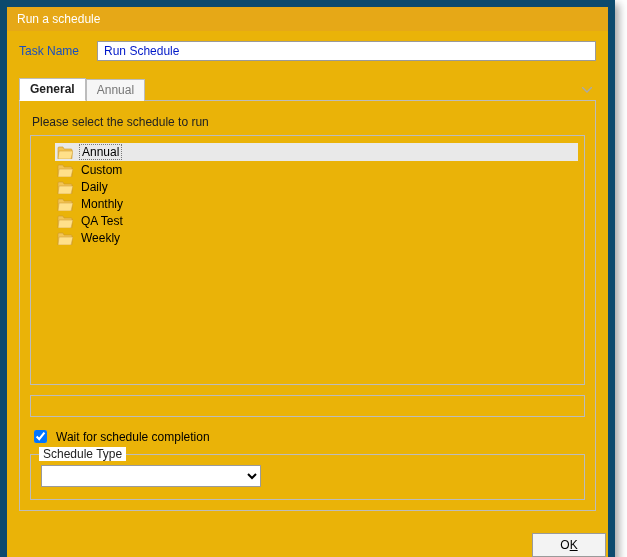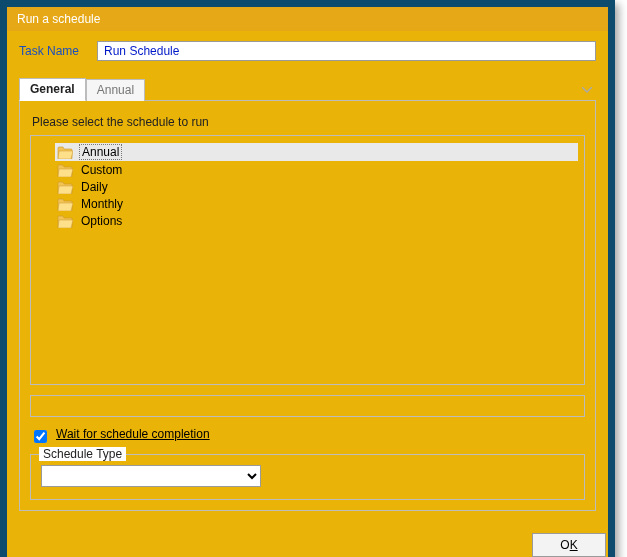--- a/index.html
+++ b/index.html
@@ -16,21 +16,21 @@
 .tabs-row .chev { margin-left: auto; color: #aaa; padding: 4px; cursor: pointer; }
 .panel { border: 1px solid #bcbcbc; border-top: none; padding: 10px; }
 .instruction { color: #222; margin: 4px 0 6px 2px; }
 .tree-box { border: 1px solid #bcbcbc; height: 250px; padding: 6px 6px; overflow: auto; }
 .tree-item { display: flex; align-items: center; gap: 6px; padding: 1px 2px; margin: 1px 0 1px 18px; cursor: pointer; }
 .tree-item.selected { background: #e9e9e9; }
 .tree-item.selected .item-label { border: 1px dotted #777; padding: 0 2px; }
 .item-label { padding: 0 2px; }
 .folder-icon { width: 16px; height: 13px; flex-shrink: 0; }
 .small-box { border: 1px solid #bcbcbc; height: 22px; margin-top: 10px; }
-.check-row { display: flex; align-items: flex-start; gap: 6px; margin: 10px 0 6px 0; text-decoration: underline; }
+.check-row { display: flex; align-items: center; gap: 6px; margin: 10px 0 6px 0; }
 .check { width: 13px; height: 13px; }
 .fieldset { border: 1px solid #bcbcbc; padding: 10px 10px 12px 10px; position: relative; margin-top: 8px; }
 .fieldset .legend { position: absolute; top: -8px; left: 8px; background: #fff; padding: 0 4px; color: #222; }
 .combo { width: 220px; height: 22px; border: 1px solid #9a9a9a; background: #fff; padding-left: 4px; }
 .buttons { display: flex; justify-content: flex-end; gap: 10px; padding: 10px 2px 12px 0; }
 .btn { min-width: 74px; height: 24px; border: 1px solid #9a9a9a; background: #f3f3f3; cursor: pointer; }
 .underline-accesskey { text-decoration: underline; }
 </style>
 </head>
 <body>
@@ -86,21 +86,28 @@
               <path d="M1 3 L1 12 Q1 13 2 13 L14 13 Q15 13 15 12 L15 4 Q15 3 14 3 L7 3 L6 1 L2 1 Q1 1 1 2 Z" fill="#f3c454" stroke="#c9972c" stroke-width="0.6"></path>
               <path d="M2 5 L16 5 L14 13 L1 13 Z" fill="#ffe08a" stroke="#c9972c" stroke-width="0.5"></path>
             </svg>
             <span class="item-label">Monthly</span>
           </div>
           <div class="tree-item">
             <svg class="folder-icon" viewBox="0 0 16 13">
               <path d="M1 3 L1 12 Q1 13 2 13 L14 13 Q15 13 15 12 L15 4 Q15 3 14 3 L7 3 L6 1 L2 1 Q1 1 1 2 Z" fill="#f3c454" stroke="#c9972c" stroke-width="0.6"></path>
               <path d="M2 5 L16 5 L14 13 L1 13 Z" fill="#ffe08a" stroke="#c9972c" stroke-width="0.5"></path>
             </svg>
-            <span class="item-label">Options</span>
+            <span class="item-label">QA Test</span>
+          </div>
+          <div class="tree-item">
+            <svg class="folder-icon" viewBox="0 0 16 13">
+              <path d="M1 3 L1 12 Q1 13 2 13 L14 13 Q15 13 15 12 L15 4 Q15 3 14 3 L7 3 L6 1 L2 1 Q1 1 1 2 Z" fill="#f3c454" stroke="#c9972c" stroke-width="0.6"></path>
+              <path d="M2 5 L16 5 L14 13 L1 13 Z" fill="#ffe08a" stroke="#c9972c" stroke-width="0.5"></path>
+            </svg>
+            <span class="item-label">Weekly</span>
           </div>
         </div>
 
       <div class="small-box"></div>
 
       <div class="check-row">
         <input type="checkbox" class="check" id="waitchk" checked="" style="">
         <span>Wait for schedule completion</span>
       </div>
 

